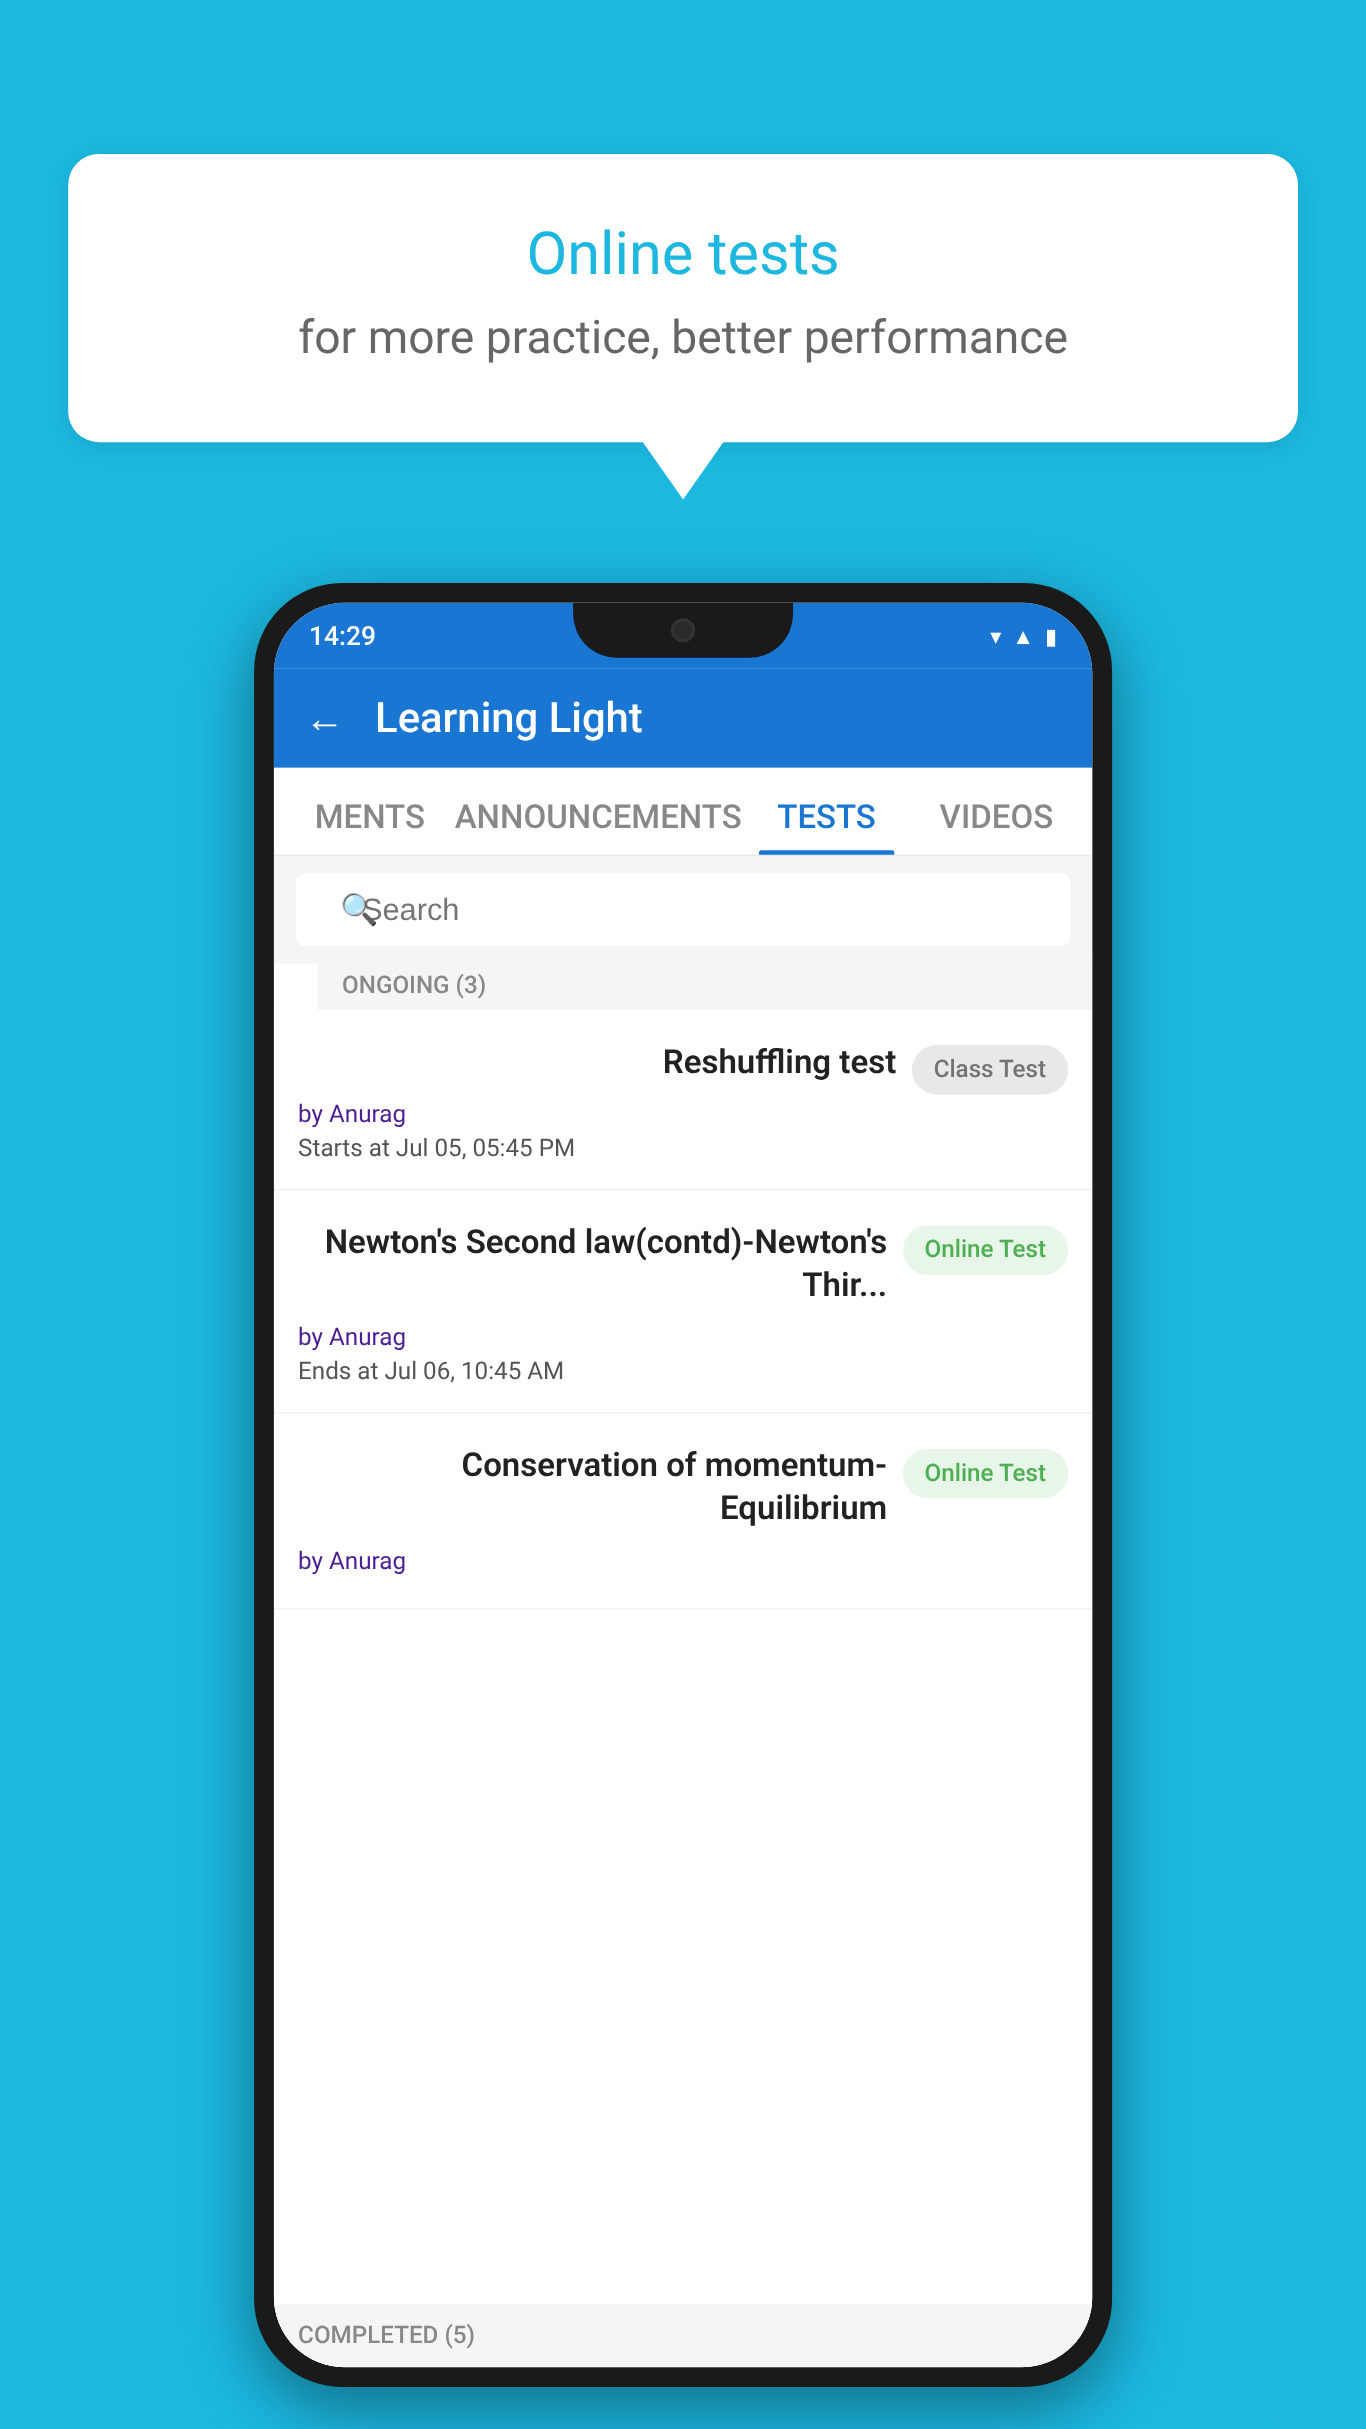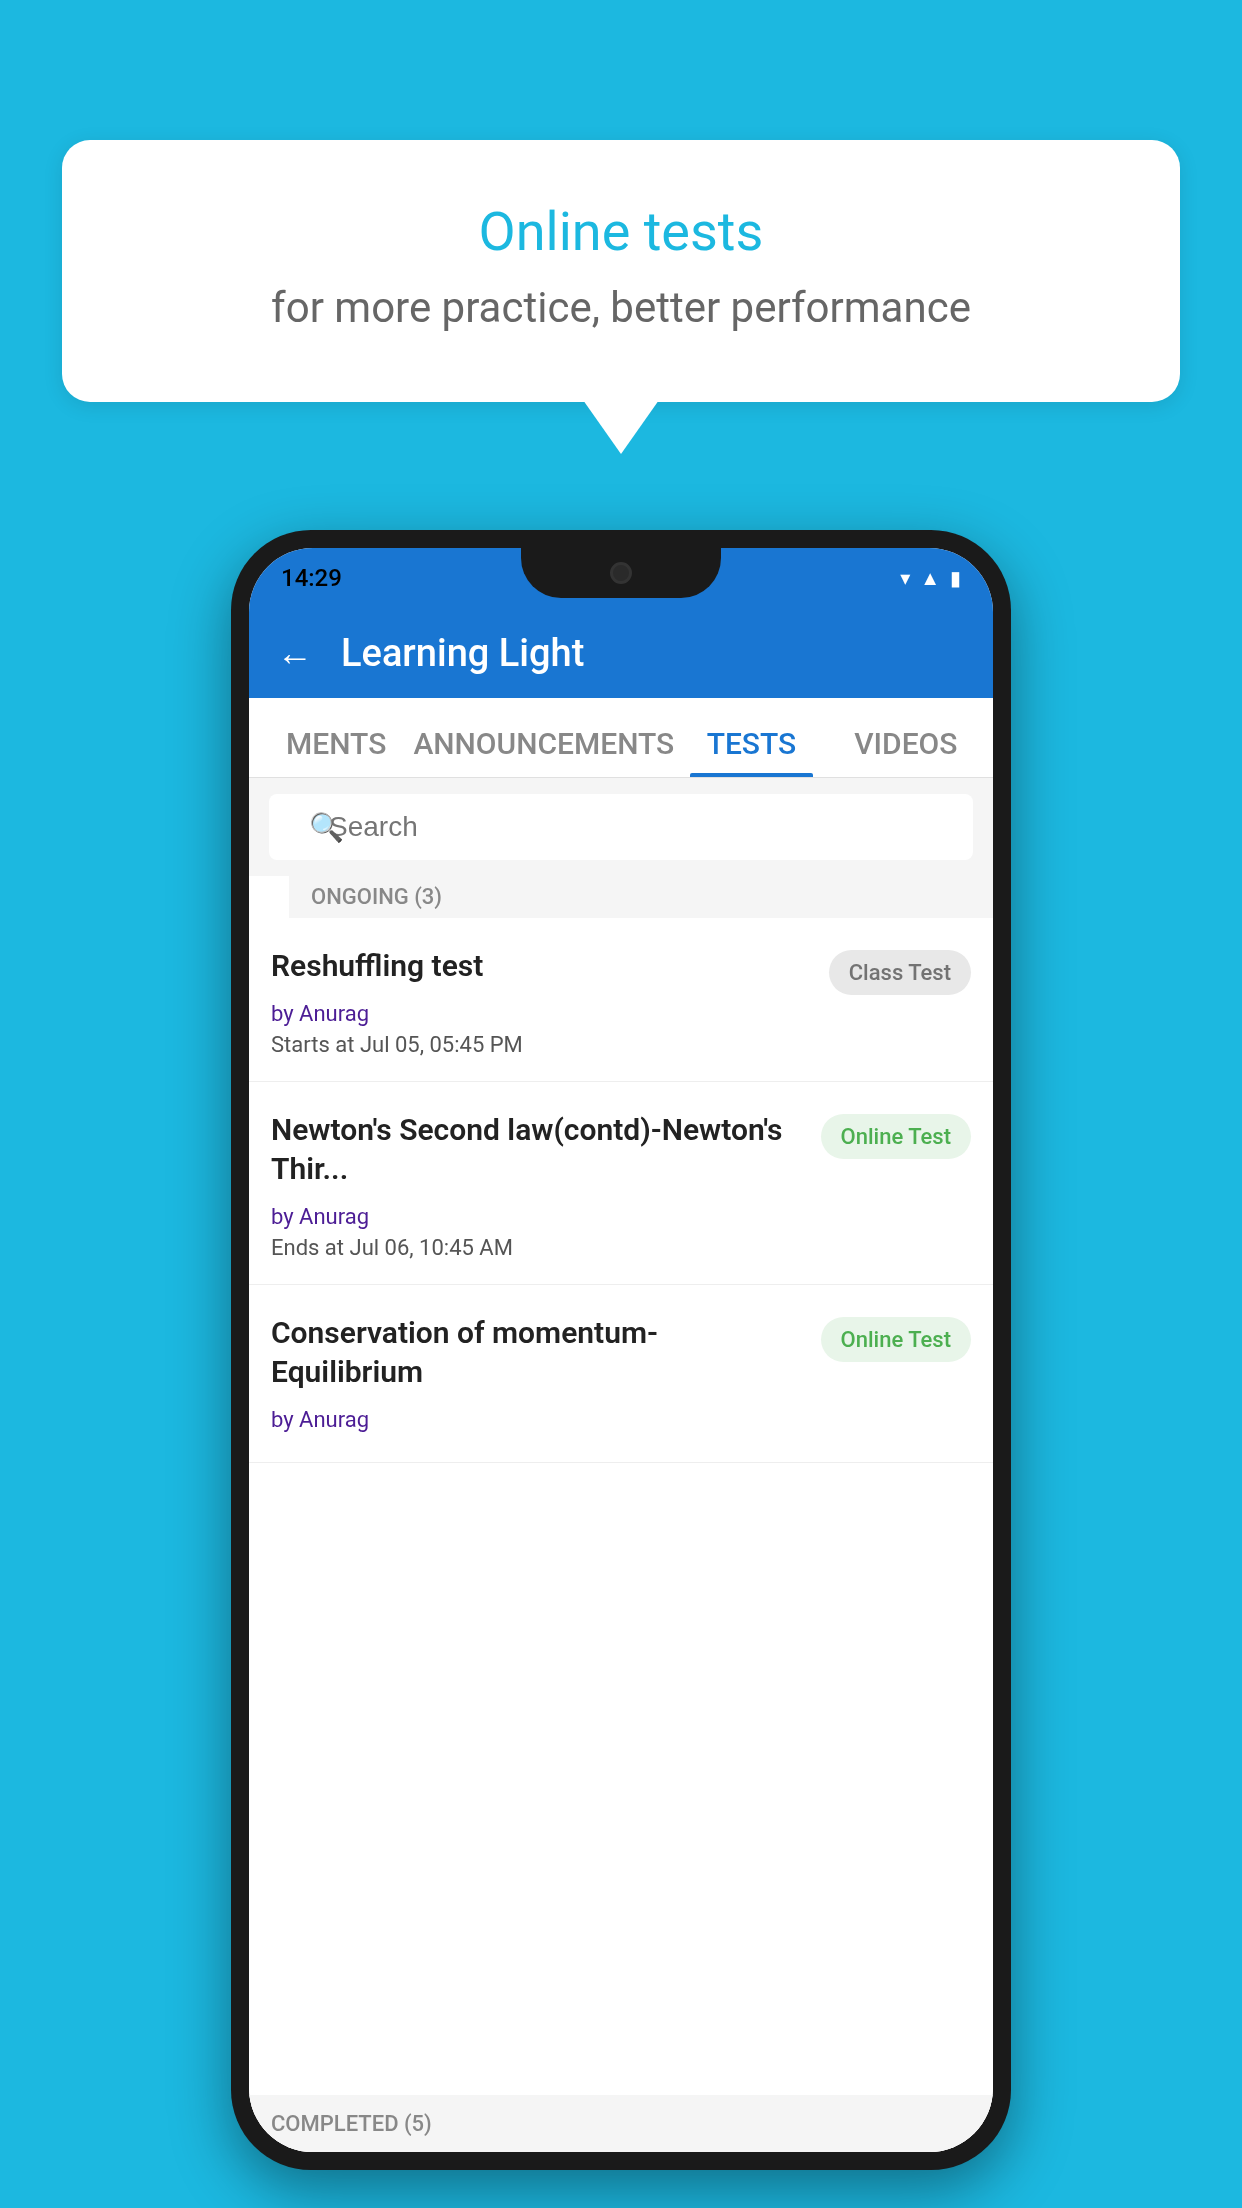--- a/index.html
+++ b/index.html
@@ -130,21 +130,21 @@
       background: #1976d2;
       display: flex;
       align-items: center;
       justify-content: space-between;
       padding: 0 32px;
       z-index: 5;
     }
 
     .status-time {
       font-size: 24px;
-      color: #000000;
+      color: #ffffff;
       font-weight: 500;
     }
 
     .status-icons {
       display: flex;
       align-items: center;
       gap: 10px;
     }
 
     .wifi-icon, .signal-icon, .battery-icon {
@@ -290,20 +290,21 @@
     .test-info {
       flex: 1;
     }
 
     .test-name {
       font-size: 30px;
       font-weight: 600;
       color: #222;
       margin-bottom: 8px;
       line-height: 1.3;
+      text-align: right;
     }
 
     .test-author {
       font-size: 22px;
       color: #4c1d95;
       margin-bottom: 6px;
       margin-top: 16px;
     }
 
     .test-time {

